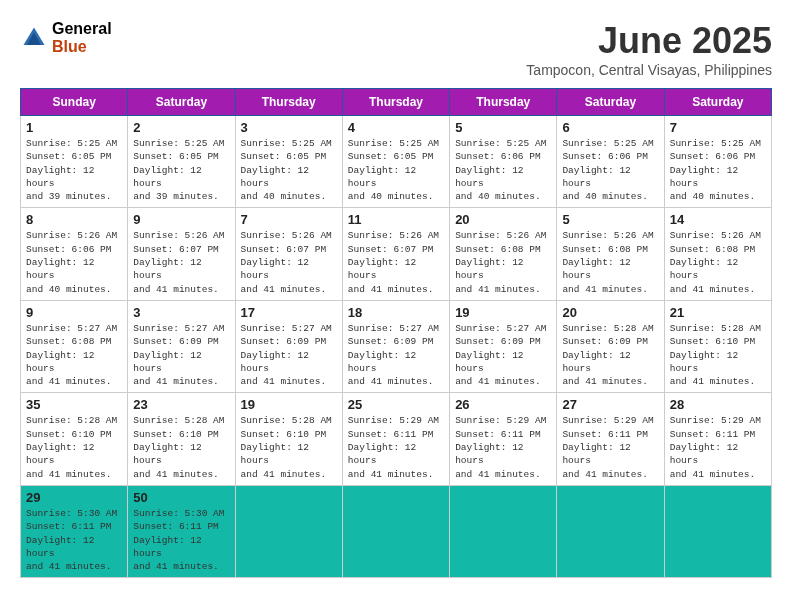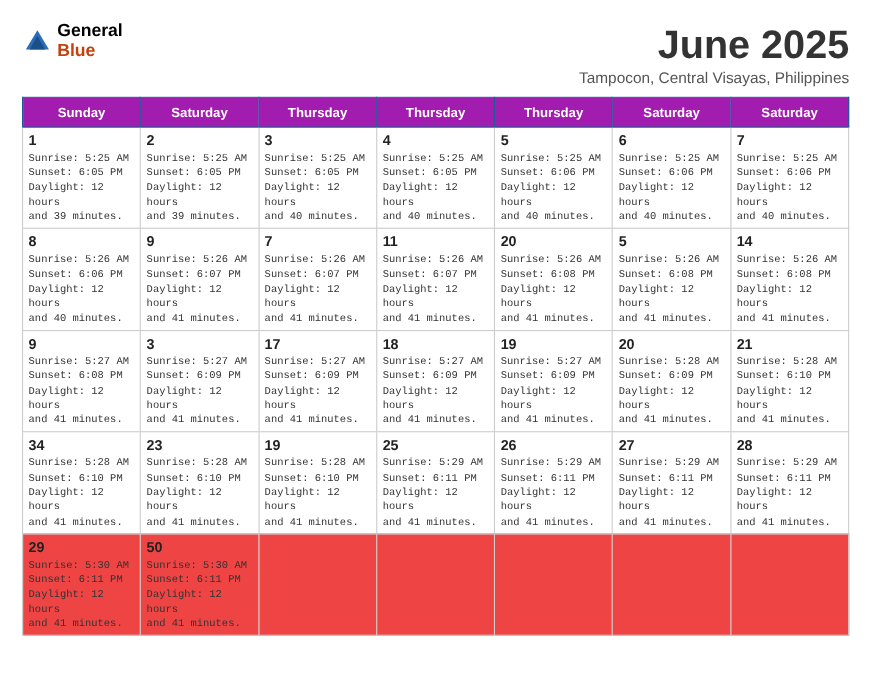--- a/index.html
+++ b/index.html
@@ -71,21 +71,21 @@
     .day-info {
       font-size: 9.5px;
       color: #333;
       line-height: 1.4;
       font-family: Liberation Mono, monospace;
     }
     .week-row td {
       background: #fff;
     }
     .week-row:last-child td {
-      background: #ef4444;
+      background: #14b8a6;
     }
   </style>
 </head>
 <body>
 
 <div class="header-section">
   <div class="logo">
     <svg class="logo-icon" viewBox="0 0 40 40" xmlns="http://www.w3.org/2000/svg">
       <polygon points="20,5 35,30 5,30" fill="#2a6db5"></polygon>
       <polygon points="20,12 30,30 10,30" fill="#1a4f8a"></polygon>
@@ -262,21 +262,21 @@
         <td>
           <span class="day-number">21</span>
           <div class="day-info" style="white-space: pre-line;">Sunrise: 5:28 AM
 Sunset: 6:10 PM
 Daylight: 12 hours
 and 41 minutes.</div>
         </td>
       </tr>
       <tr class="week-row">
         <td>
-          <span class="day-number">34</span>
+          <span class="day-number">35</span>
           <div class="day-info" style="white-space: pre-line;">Sunrise: 5:28 AM
 Sunset: 6:10 PM
 Daylight: 12 hours
 and 41 minutes.</div>
         </td>
         <td>
           <span class="day-number">23</span>
           <div class="day-info" style="white-space: pre-line;">Sunrise: 5:28 AM
 Sunset: 6:10 PM
 Daylight: 12 hours

